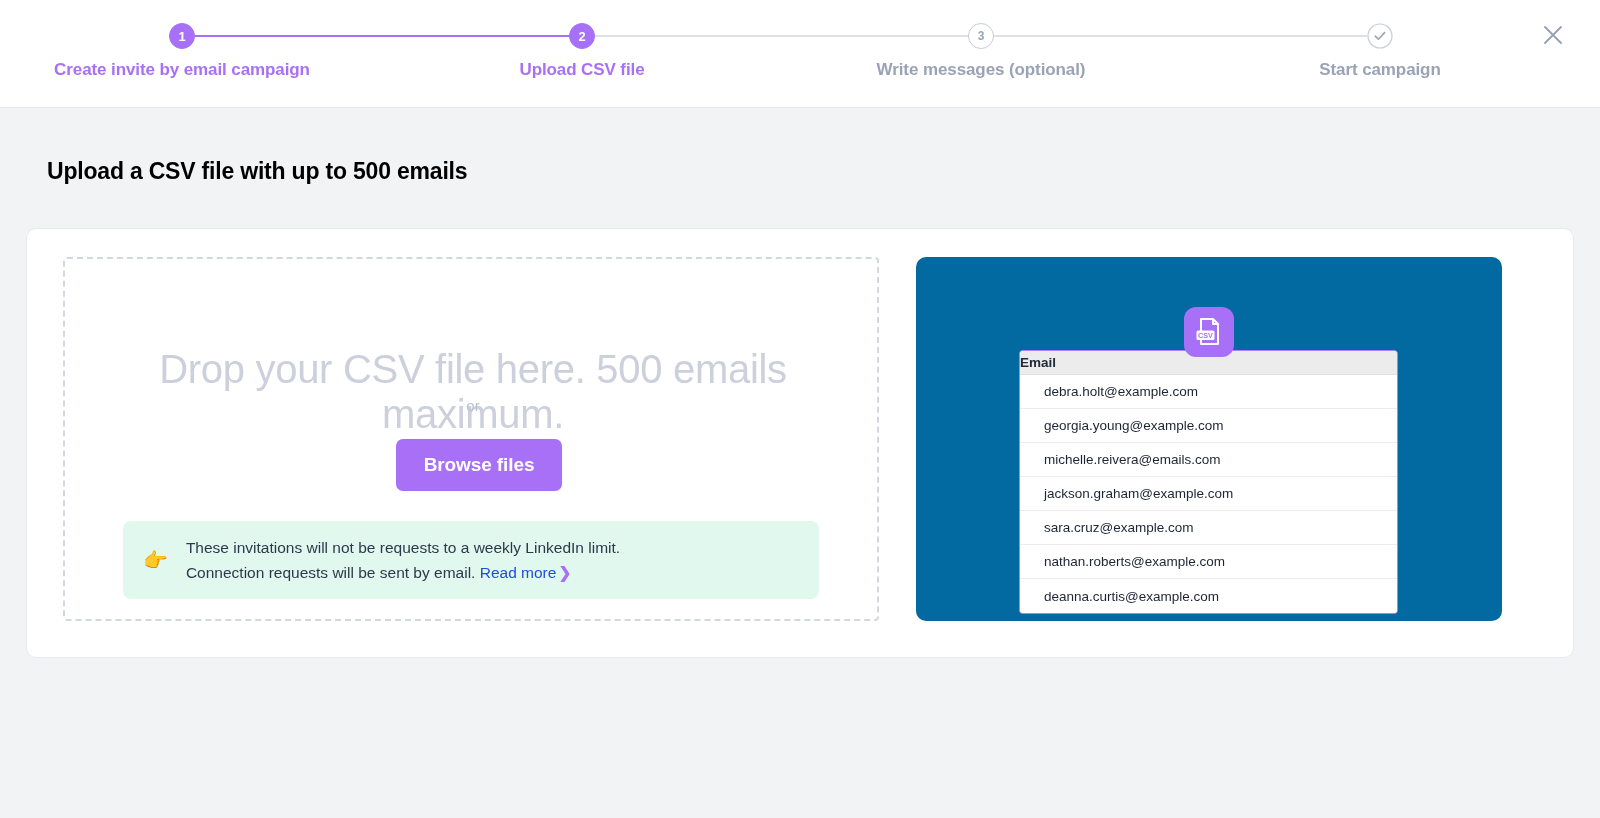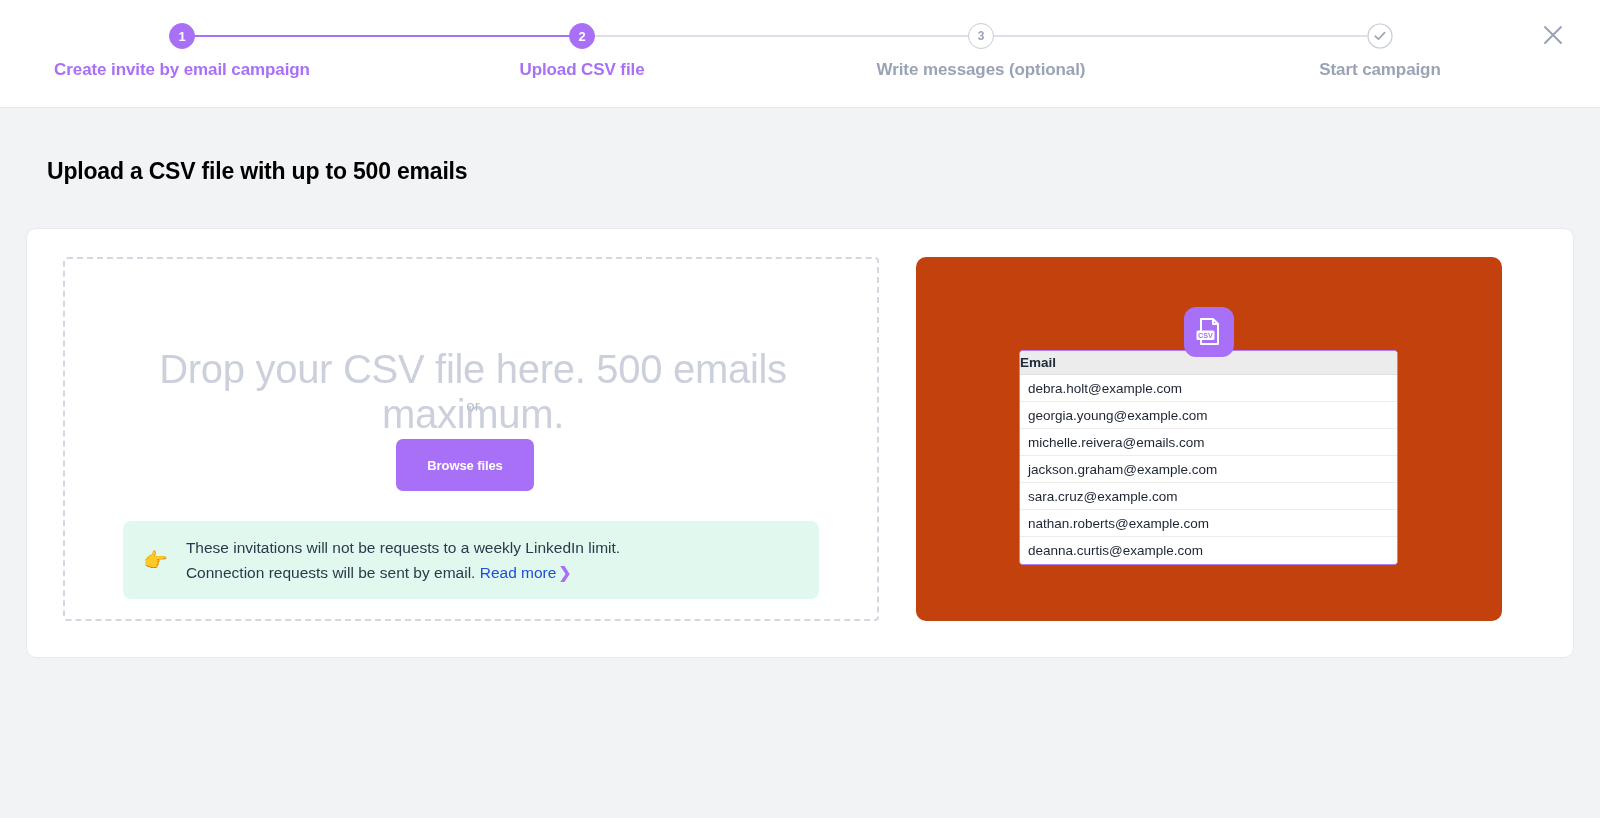--- a/index.html
+++ b/index.html
@@ -172,27 +172,27 @@
     text-align: center;
     font-size: 15px;
     color: #b9bfcd;
   }
 
   .browse-btn {
     position: absolute;
     top: 180px;
     left: 50%;
     margin-left: -75px;
-    width: 138px;
+    width: 166px;
     height: 52px;
     background: #a870f7;
     border: none;
     border-radius: 7px;
     color: #ffffff;
-    font-size: 13px;
+    font-size: 19px;
     font-weight: 700;
     font-family: "Liberation Sans", sans-serif;
     cursor: pointer;
     letter-spacing: -0.1px;
   }
 
   .notice {
     position: absolute;
     left: 58px;
     top: 262px;
@@ -226,21 +226,21 @@
     margin-left: 2px;
   }
 
   
   .preview {
     position: absolute;
     left: 889px;
     top: 28px;
     width: 586px;
     height: 364px;
-    background: #c2410c;
+    background: #0369a1;
     border-radius: 10px;
   }
 
   .csv-table {
     position: absolute;
     left: 103px;
     top: 93px;
     width: 379px;
     border: 1px solid #b07ef8;
     border-radius: 4px;
@@ -253,24 +253,24 @@
     background: #ececec;
     display: flex;
     align-items: center;
     font-size: 13.5px;
     font-weight: 700;
     color: #222b3c;
     border-bottom: 1px solid #e0e0e0;
   }
 
   .csv-row {
-    height: 27px;
-    display: flex;
-    align-items: center;
-    padding-left: 8px;
+    height: 34px;
+    display: flex;
+    align-items: center;
+    padding-left: 24px;
     font-size: 13.5px;
     color: #1d2433;
     border-bottom: 1px solid #ececec;
     background: #ffffff;
   }
   .csv-row:last-child { border-bottom: none; }
 
   .csv-badge {
     position: absolute;
     left: 268px;

